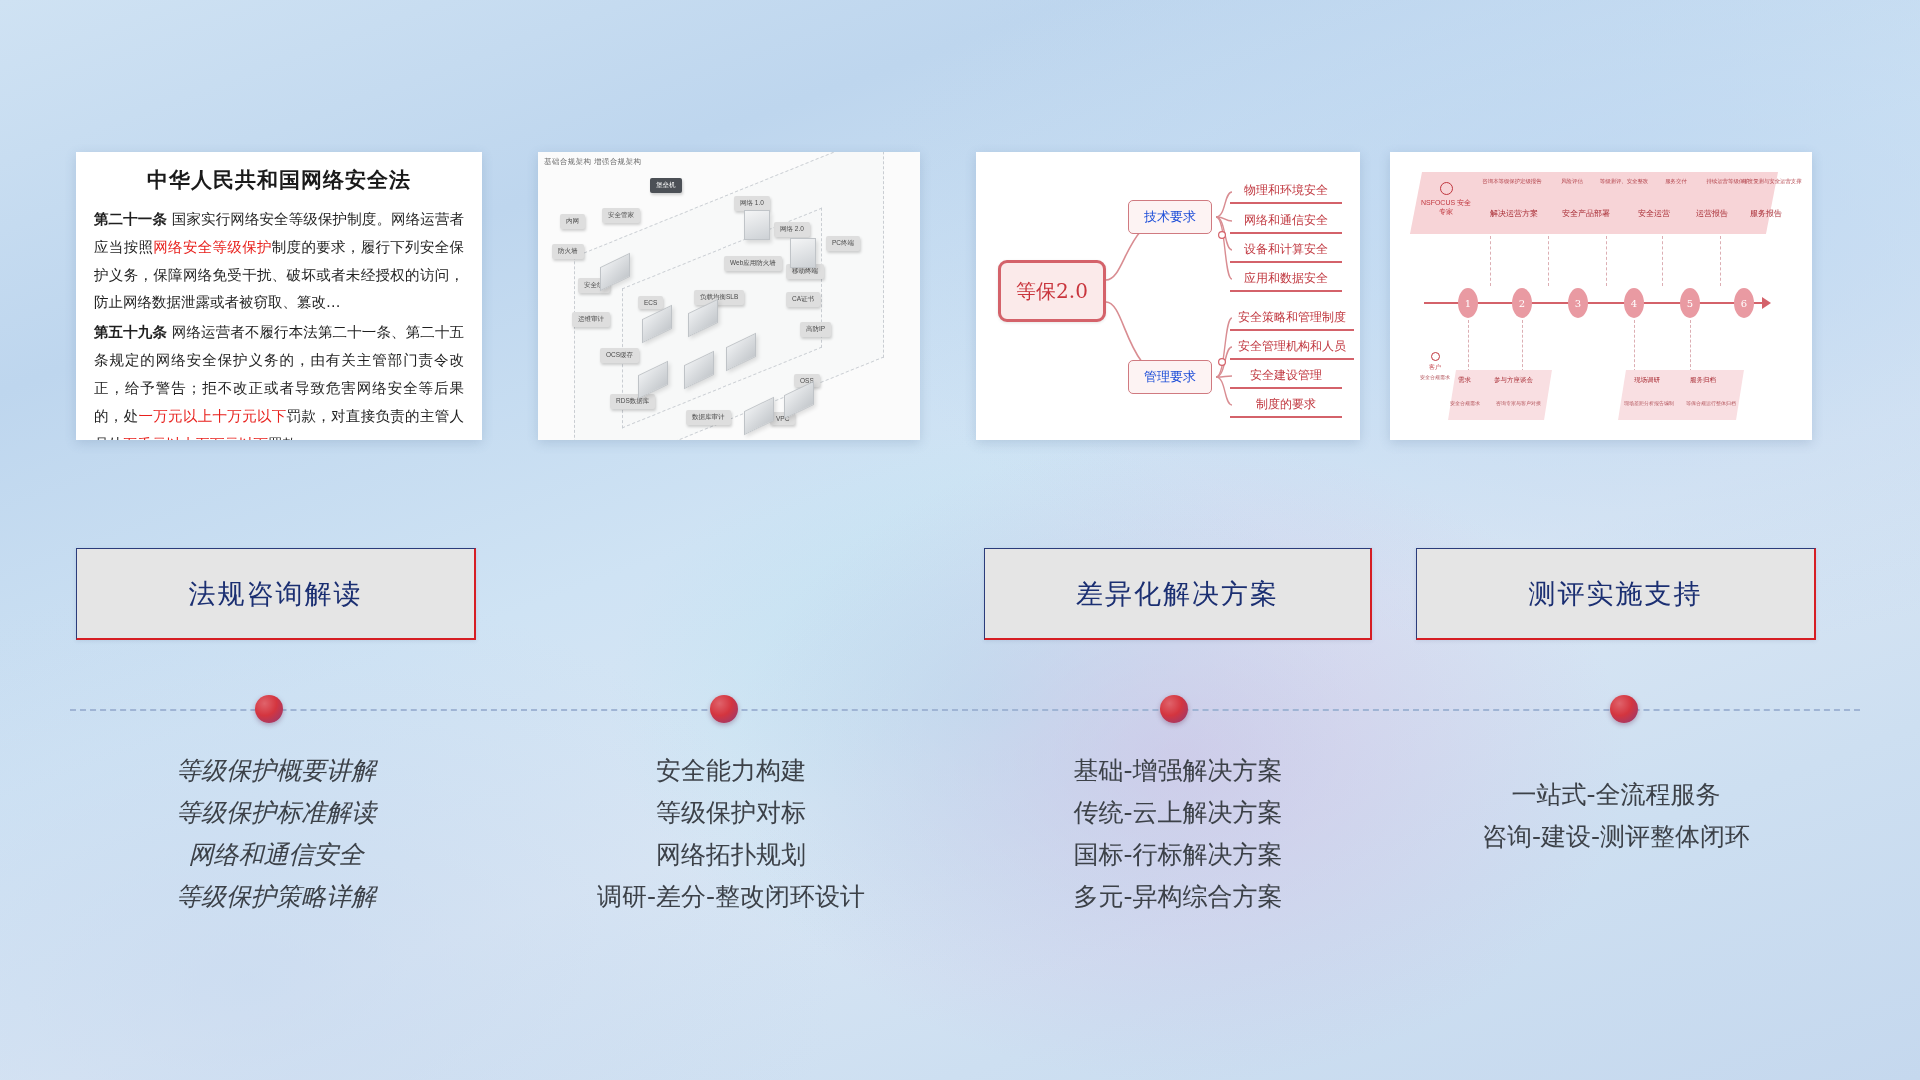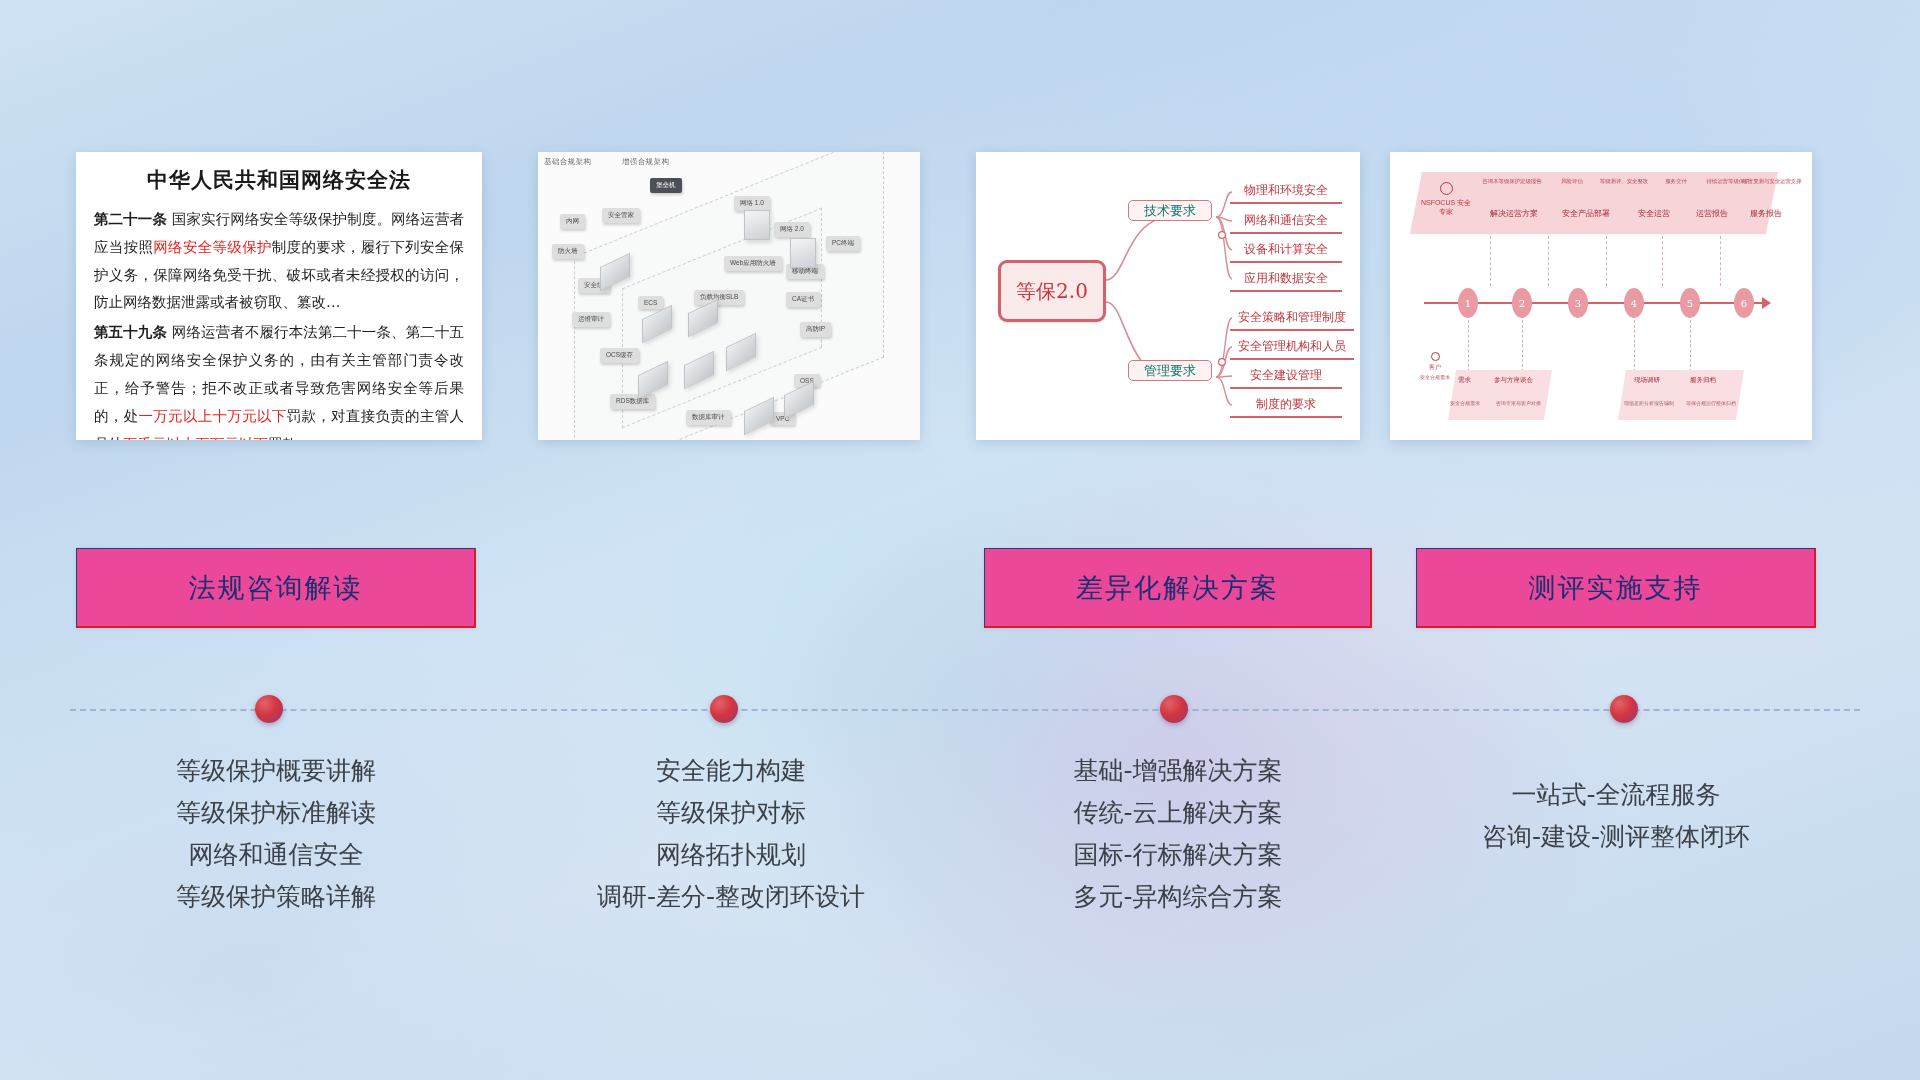--- a/index.html
+++ b/index.html
@@ -47,21 +47,21 @@
     text-align: justify;
     font-family: "DejaVu Sans", sans-serif;
   }
   .law-p + .law-p { margin-top: 2px; }
   .law-p b { font-weight: bold; }
   .hl { color: #e8201c; }
 
   
   .arch { position: relative; width: 100%; height: 100%; background: #fbfbfb; }
   .arch-hdr { position: absolute; left: 6px; top: 5px; font-size: 7.5px; color: #6d6d6d; letter-spacing: .4px; }
-  .arch-hdr span { margin-right: 28px; }
+  .arch-hdr span { margin-right: 0; }
   .arch-chip {
     position: absolute; background: #b9bcc0; color: #fff; font-size: 6.5px;
     padding: 3px 6px; border-radius: 2px; white-space: nowrap;
     box-shadow: 1px 2px 3px rgba(0,0,0,.18);
   }
   .arch-chip.light { background: #dedede; color: #4a4a4a; }
   .arch-chip.dark  { background: #4c5056; }
   .arch-node {
     position: absolute; width: 30px; height: 24px;
     background: linear-gradient(150deg,#eceef0,#c4c8cc);
@@ -80,24 +80,24 @@
   
   .mm { position: relative; width: 100%; height: 100%; background: #fff; }
   .mm-root {
     position: absolute; left: 22px; top: 108px; width: 108px; height: 62px;
     border: 3px solid #d4626a; border-radius: 9px; background: #fbeaea;
     display: flex; align-items: center; justify-content: center;
     color: #c9353d; font-size: 20px; font-family: "DejaVu Serif", serif;
     box-shadow: 0 1px 3px rgba(0,0,0,.10);
   }
   .mm-mid {
-    position: absolute; width: 84px; height: 21px;
+    position: absolute; width: 84px; height: 34px;
     border: 1.6px solid #d07a80; border-radius: 5px; background: #fdf3f3;
     display: flex; align-items: center; justify-content: center;
-    color: #0f766e; font-size: 13px; font-family: "DejaVu Serif", serif;
+    color: #1d4ed8; font-size: 13px; font-family: "DejaVu Serif", serif;
   }
   .mm-mid.tech { left: 152px; top: 48px; }
   .mm-mid.mgmt { left: 152px; top: 208px; }
   .mm-leaf {
     position: absolute; left: 254px; width: 112px; height: 26px;
     border-bottom: 2px solid #d4626a;
     display: flex; align-items: center; justify-content: center;
     color: #c0373f; font-size: 12px; font-family: "DejaVu Serif", serif; white-space: nowrap;
   }
   .mm-svg { position: absolute; left: 0; top: 0; width: 100%; height: 100%; }
@@ -139,22 +139,22 @@
   .rm-person {
     position: absolute; left: 28px; top: 200px; width: 34px; color: #c0373f; font-size: 6px; text-align: center;
   }
   .rm-person .head { width: 9px; height: 9px; border: 1.4px solid #c0373f; border-radius: 50%; margin: 0 auto 2px; }
   .rm-ctxt { position: absolute; font-size: 6.5px; color: #a82c34; text-align: center; white-space: nowrap; }
   .rm-ctxt.sm { font-size: 5px; color: #b4575e; }
 
   
   .headers { position: absolute; left: 0; top: 548px; width: 1920px; height: 110px; }
   .hdr {
-    position: absolute; top: 0; height: 80px;
-    background: #ec4899;
+    position: absolute; top: 0; height: 92px;
+    background: #e5e5e5;
     border: 1px solid #2b3c7a;
     border-right: 2px solid #d61d23;
     border-bottom: 2px solid #d61d23;
     display: flex; align-items: center; justify-content: center;
     box-shadow: 0 1px 4px rgba(40,70,120,.12);
   }
   .hdr span {
     font-size: 27px; color: #1b2f72; letter-spacing: 2px;
     font-family: "DejaVu Sans", sans-serif; font-weight: 500;
   }
@@ -179,21 +179,21 @@
   .tl-3 { left: 1160px; }
   .tl-4 { left: 1610px; }
 
   
   .cols { position: absolute; left: 0; top: 750px; width: 1920px; height: 230px; }
   .col { position: absolute; top: 0; text-align: center; }
   .col li {
     list-style: none; font-size: 25px; color: #3c4148; line-height: 1.68;
     font-family: "DejaVu Sans", sans-serif; white-space: nowrap;
   }
-  .col-1 { left: 76px;   width: 400px; }
+  .col-1 { left: 76px;   width: 400px; font-style: italic; }
   .col-2 { left: 532px;  width: 398px; }
   .col-3 { left: 984px;  width: 388px; }
   .col-4 { left: 1416px; width: 400px; padding-top: 24px; }
 </style>
 </head>
 <body>
 
 <div class="cards">
 
   <div class="card card-1">

